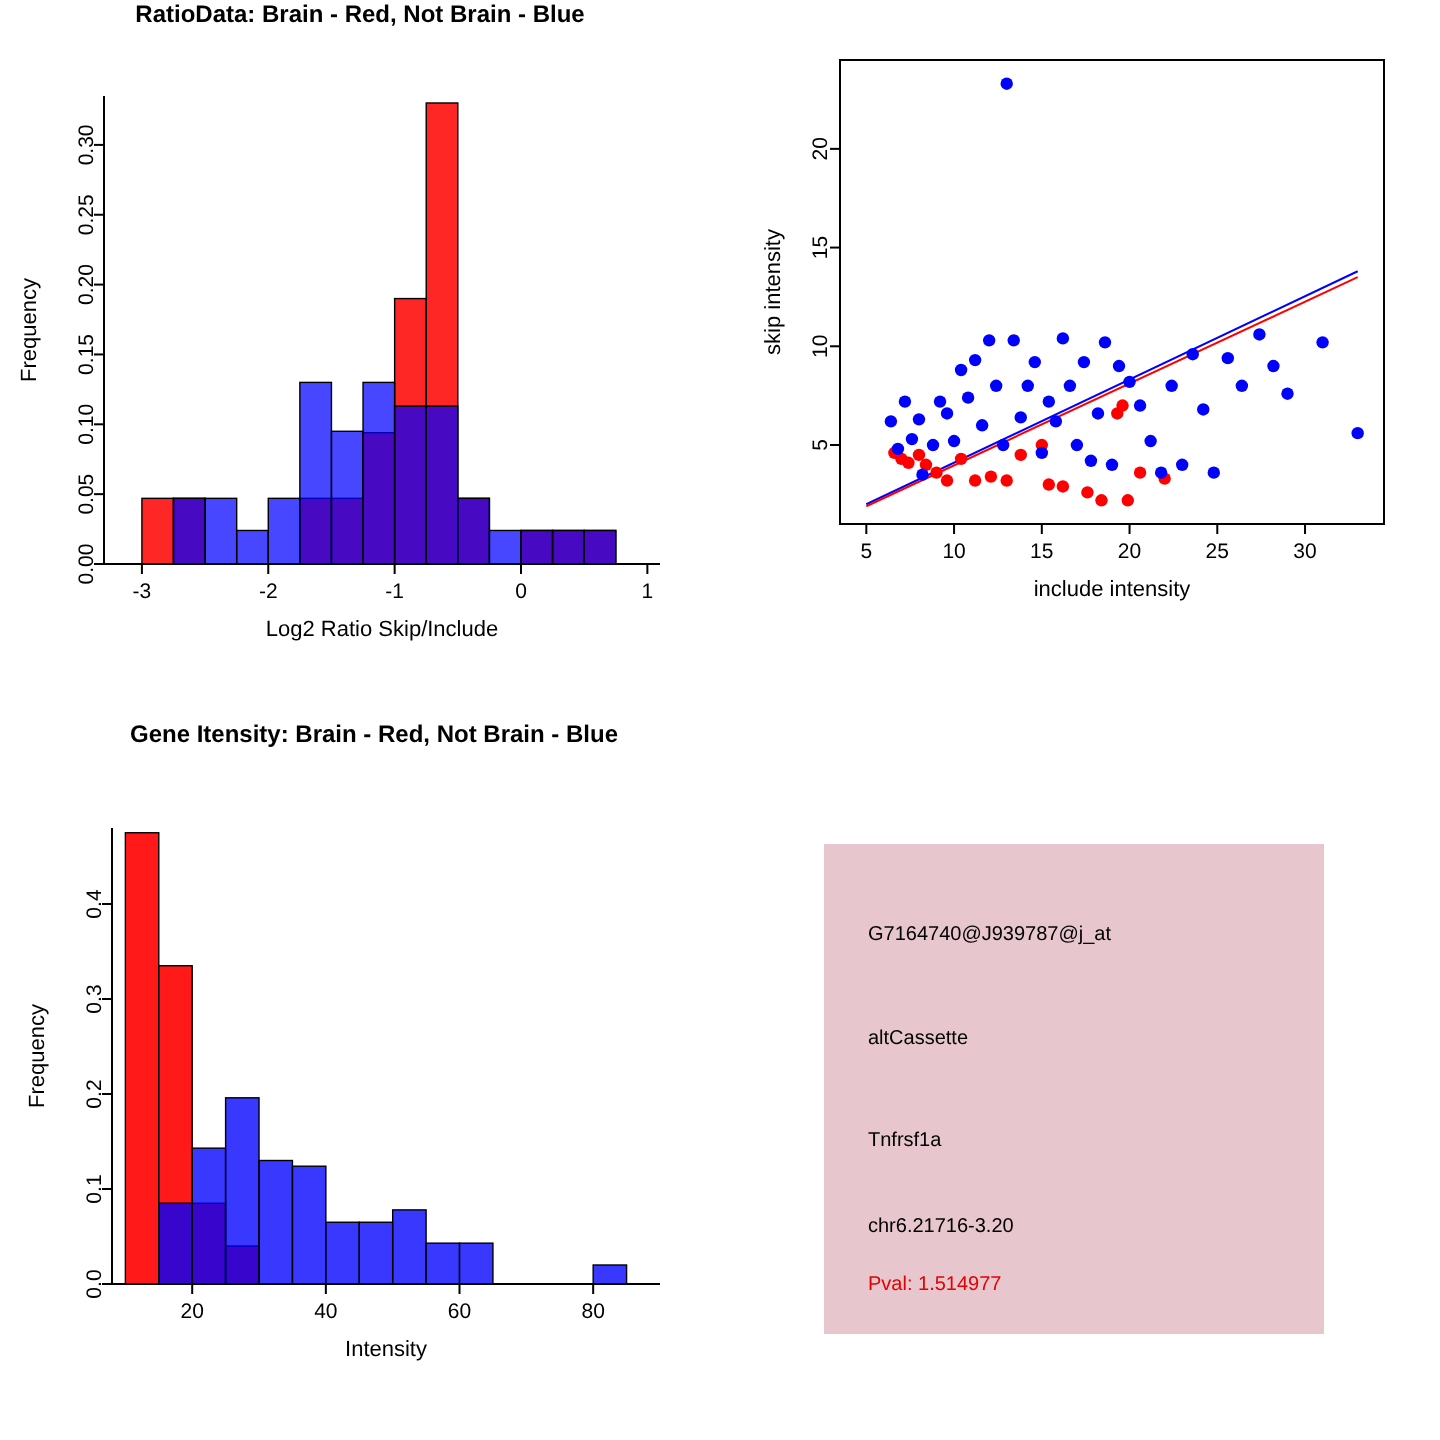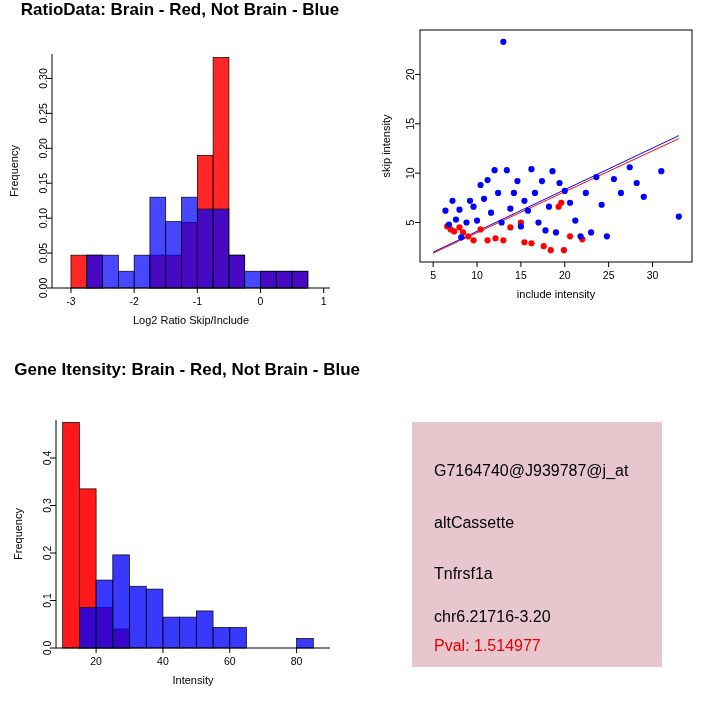--- a/index.html
+++ b/index.html
@@ -1,23 +1,23 @@
 <!DOCTYPE html>
 <html><head>
 <meta charset="utf-8">
 <style>
   html,body{margin:0;padding:0;}
   body{width:720px;height:720px;background:#ffffff;font-family:"Liberation Sans",sans-serif;color:#000;}
   #root{position:relative;width:720px;height:720px;}
   .panel{position:absolute;}
-  .ttl{font-size:17px;font-weight:bold;text-align:center;color:#000;}
+  .ttl{font-size:12px;font-weight:bold;text-align:center;color:#000;}
   svg{display:block;}
   text{font-family:"Liberation Sans",sans-serif;}
   .infobox{background:#e7c6cd;}
-  .infotext{font-size:16px;color:#000;text-align:center;}
+  .infotext{font-size:10px;color:#000;text-align:center;}
   .infotext.pval{color:#e40000;}
 </style>
 </head>
 <body>
 
 <div id="root">
 
   <div class="panel" style="left:0;top:0;width:360px;height:360px;">
     <div class="ttl">RatioData: Brain - Red, Not Brain - Blue</div>
     <svg id="svg-hist-ratio" width="360" height="336" viewBox="0 0 360 336">
@@ -179,21 +179,21 @@
         <line x1="60" y1="123.7872340425532" x2="55" y2="123.7872340425532" stroke="#000"></line>
         <text x="50" y="123.7872340425532" font-size="10.5" fill="#000" text-anchor="middle" transform="rotate(-90 50 123.7872340425532)" dy="3.6">15</text>
         <line x1="60" y1="74.42553191489364" x2="55" y2="74.42553191489364" stroke="#000"></line>
         <text x="50" y="74.42553191489364" font-size="10.5" fill="#000" text-anchor="middle" transform="rotate(-90 50 74.42553191489364)" dy="3.6">20</text>
         <text x="196" y="298" font-size="11" fill="#000" text-anchor="middle">include intensity</text>
         <text x="30" y="146" font-size="11" fill="#000" text-anchor="middle" transform="rotate(-90 30 146)">skip intensity</text>
       </svg>
   </div>
 
   <div class="panel" style="left:0;top:360px;width:360px;height:360px;">
-    <div class="ttl" style="text-align:right;padding-left:14px;">Gene Itensity: Brain - Red, Not Brain - Blue</div>
+    <div class="ttl" style="text-align:center;padding-left:14px;">Gene Itensity: Brain - Red, Not Brain - Blue</div>
     <svg id="svg-hist-int" width="360" height="336" viewBox="0 0 360 336">
         <g>
           <rect x="62.6829268292683" y="42.375" width="16.707317073170728" height="225.625" fill="#ff0000" stroke="#000" stroke-width="0.7" fill-opacity="0.9"></rect>
           <rect x="79.39024390243902" y="108.87499999999997" width="16.707317073170728" height="159.12500000000003" fill="#ff0000" stroke="#000" stroke-width="0.7" fill-opacity="0.9"></rect>
           <rect x="96.09756097560975" y="227.625" width="16.707317073170742" height="40.375" fill="#ff0000" stroke="#000" stroke-width="0.7" fill-opacity="0.9"></rect>
           <rect x="112.8048780487805" y="249" width="16.707317073170714" height="19" fill="#ff0000" stroke="#000" stroke-width="0.7" fill-opacity="0.9"></rect>
           <rect x="79.39024390243902" y="227.625" width="16.707317073170728" height="40.375" fill="#0000ff" stroke="#000" stroke-width="0.7" fill-opacity="0.78"></rect>
           <rect x="96.09756097560975" y="200.075" width="16.707317073170742" height="67.92500000000001" fill="#0000ff" stroke="#000" stroke-width="0.7" fill-opacity="0.78"></rect>
           <rect x="112.8048780487805" y="174.89999999999998" width="16.707317073170714" height="93.10000000000002" fill="#0000ff" stroke="#000" stroke-width="0.7" fill-opacity="0.78"></rect>
           <rect x="129.5121951219512" y="206.25" width="16.707317073170742" height="61.75" fill="#0000ff" stroke="#000" stroke-width="0.7" fill-opacity="0.78"></rect>

